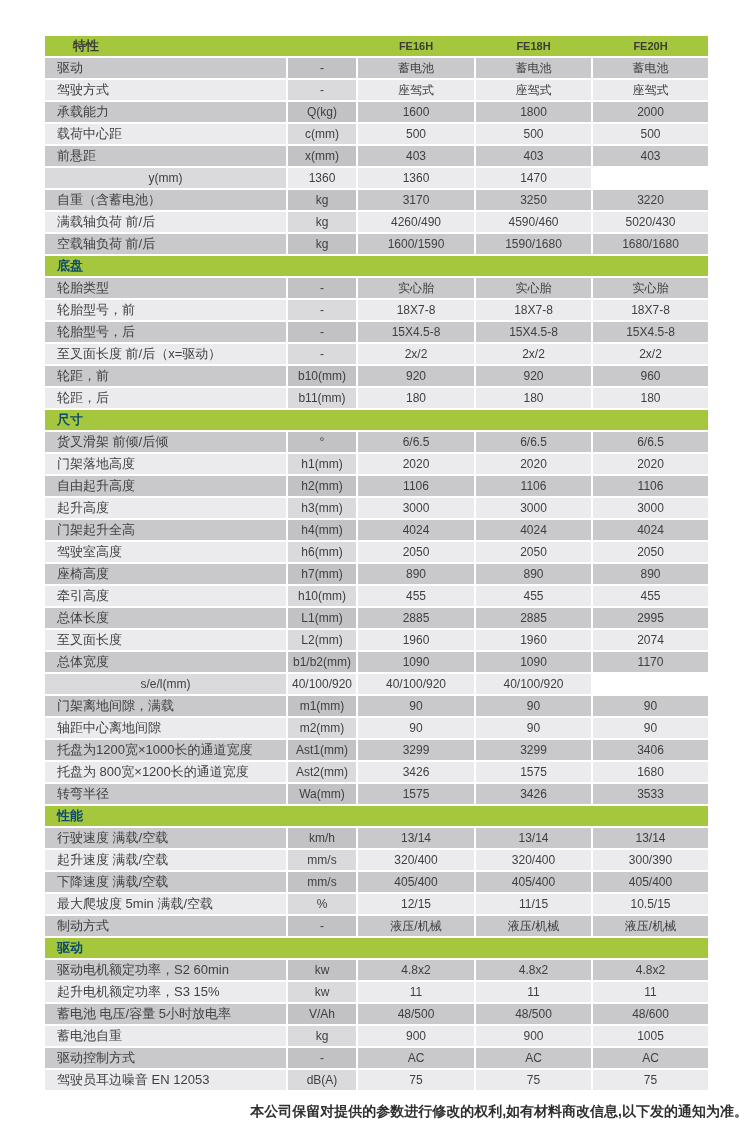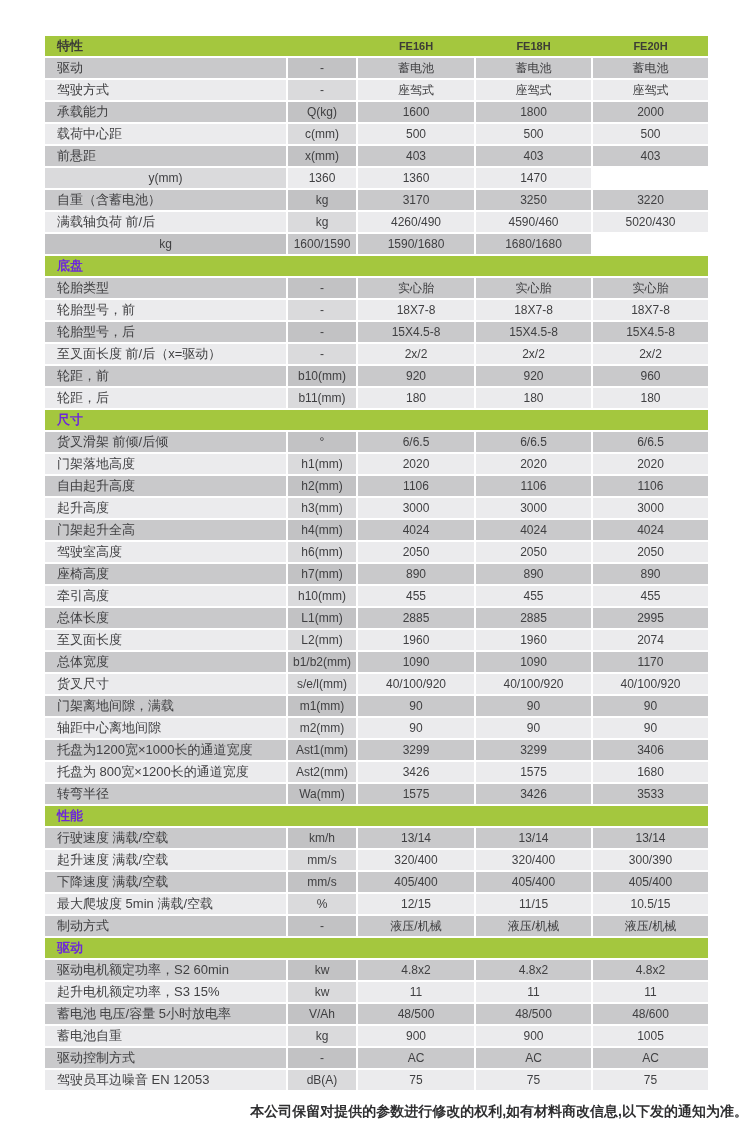--- a/index.html
+++ b/index.html
@@ -32,27 +32,27 @@
   .label-cell { padding-left:12px; font-size:13px; justify-content:flex-start; }
   .unit-cell, .value-cell { justify-content:center; }
   
   .row.odd  .cell { background:#c9c9cb; }
   .row.odd  .unit-cell { background:#c2c2c4; }
   .row.even .cell { background:#ebebed; }
   .row.even .unit-cell { background:#dadadc; }
   
   .row.green { background:#a4c73e; margin-bottom:2px; }
   .row.green .cell { background:transparent; font-weight:bold; color:#3c3d36; }
-  .row.green .label-cell { font-size:13px; }
+  .row.green .label-cell { font-size:13px;margin-left:16px; }
   .row.green .value-cell { font-size:11px; }
   .section-row {
     display:flex; align-items:center;
     height:20px; margin-bottom:2px;
     background:#a4c73e;
-    font-size:13px; font-weight:bold; color:#6d28d9;
+    font-size:13px; font-weight:bold; color:#0c4a6e;
     padding-left:12px;
   }
   .footer-note {
     position:absolute;
     right:3px; top:1103px;
     font-size:14px;
     font-weight:bold;
     color:#2f2f31;
     letter-spacing:0;
   }
@@ -122,20 +122,21 @@
           <div class="cell value-cell">3220</div>
         </div>
         <div class="row even">
           <div class="cell label-cell">满载轴负荷 前/后</div>
           <div class="cell unit-cell">kg</div>
           <div class="cell value-cell">4260/490</div>
           <div class="cell value-cell">4590/460</div>
           <div class="cell value-cell">5020/430</div>
         </div>
         <div class="row odd">
+          <div class="cell label-cell">空载轴负荷 前/后</div>
           <div class="cell unit-cell">kg</div>
           <div class="cell value-cell">1600/1590</div>
           <div class="cell value-cell">1590/1680</div>
           <div class="cell value-cell">1680/1680</div>
         </div>
         <div class="section-row">底盘</div>
         <div class="row odd">
           <div class="cell label-cell">轮胎类型</div>
           <div class="cell unit-cell">-</div>
           <div class="cell value-cell">实心胎</div>
@@ -249,21 +250,20 @@
           <div class="cell value-cell">2074</div>
         </div>
         <div class="row odd">
           <div class="cell label-cell">总体宽度</div>
           <div class="cell unit-cell">b1/b2(mm)</div>
           <div class="cell value-cell">1090</div>
           <div class="cell value-cell">1090</div>
           <div class="cell value-cell">1170</div>
         </div>
         <div class="row even">
-          <div class="cell label-cell">货叉尺寸</div>
           <div class="cell unit-cell">s/e/l(mm)</div>
           <div class="cell value-cell">40/100/920</div>
           <div class="cell value-cell">40/100/920</div>
           <div class="cell value-cell">40/100/920</div>
         </div>
         <div class="row odd">
           <div class="cell label-cell">门架离地间隙，满载</div>
           <div class="cell unit-cell">m1(mm)</div>
           <div class="cell value-cell">90</div>
           <div class="cell value-cell">90</div>

